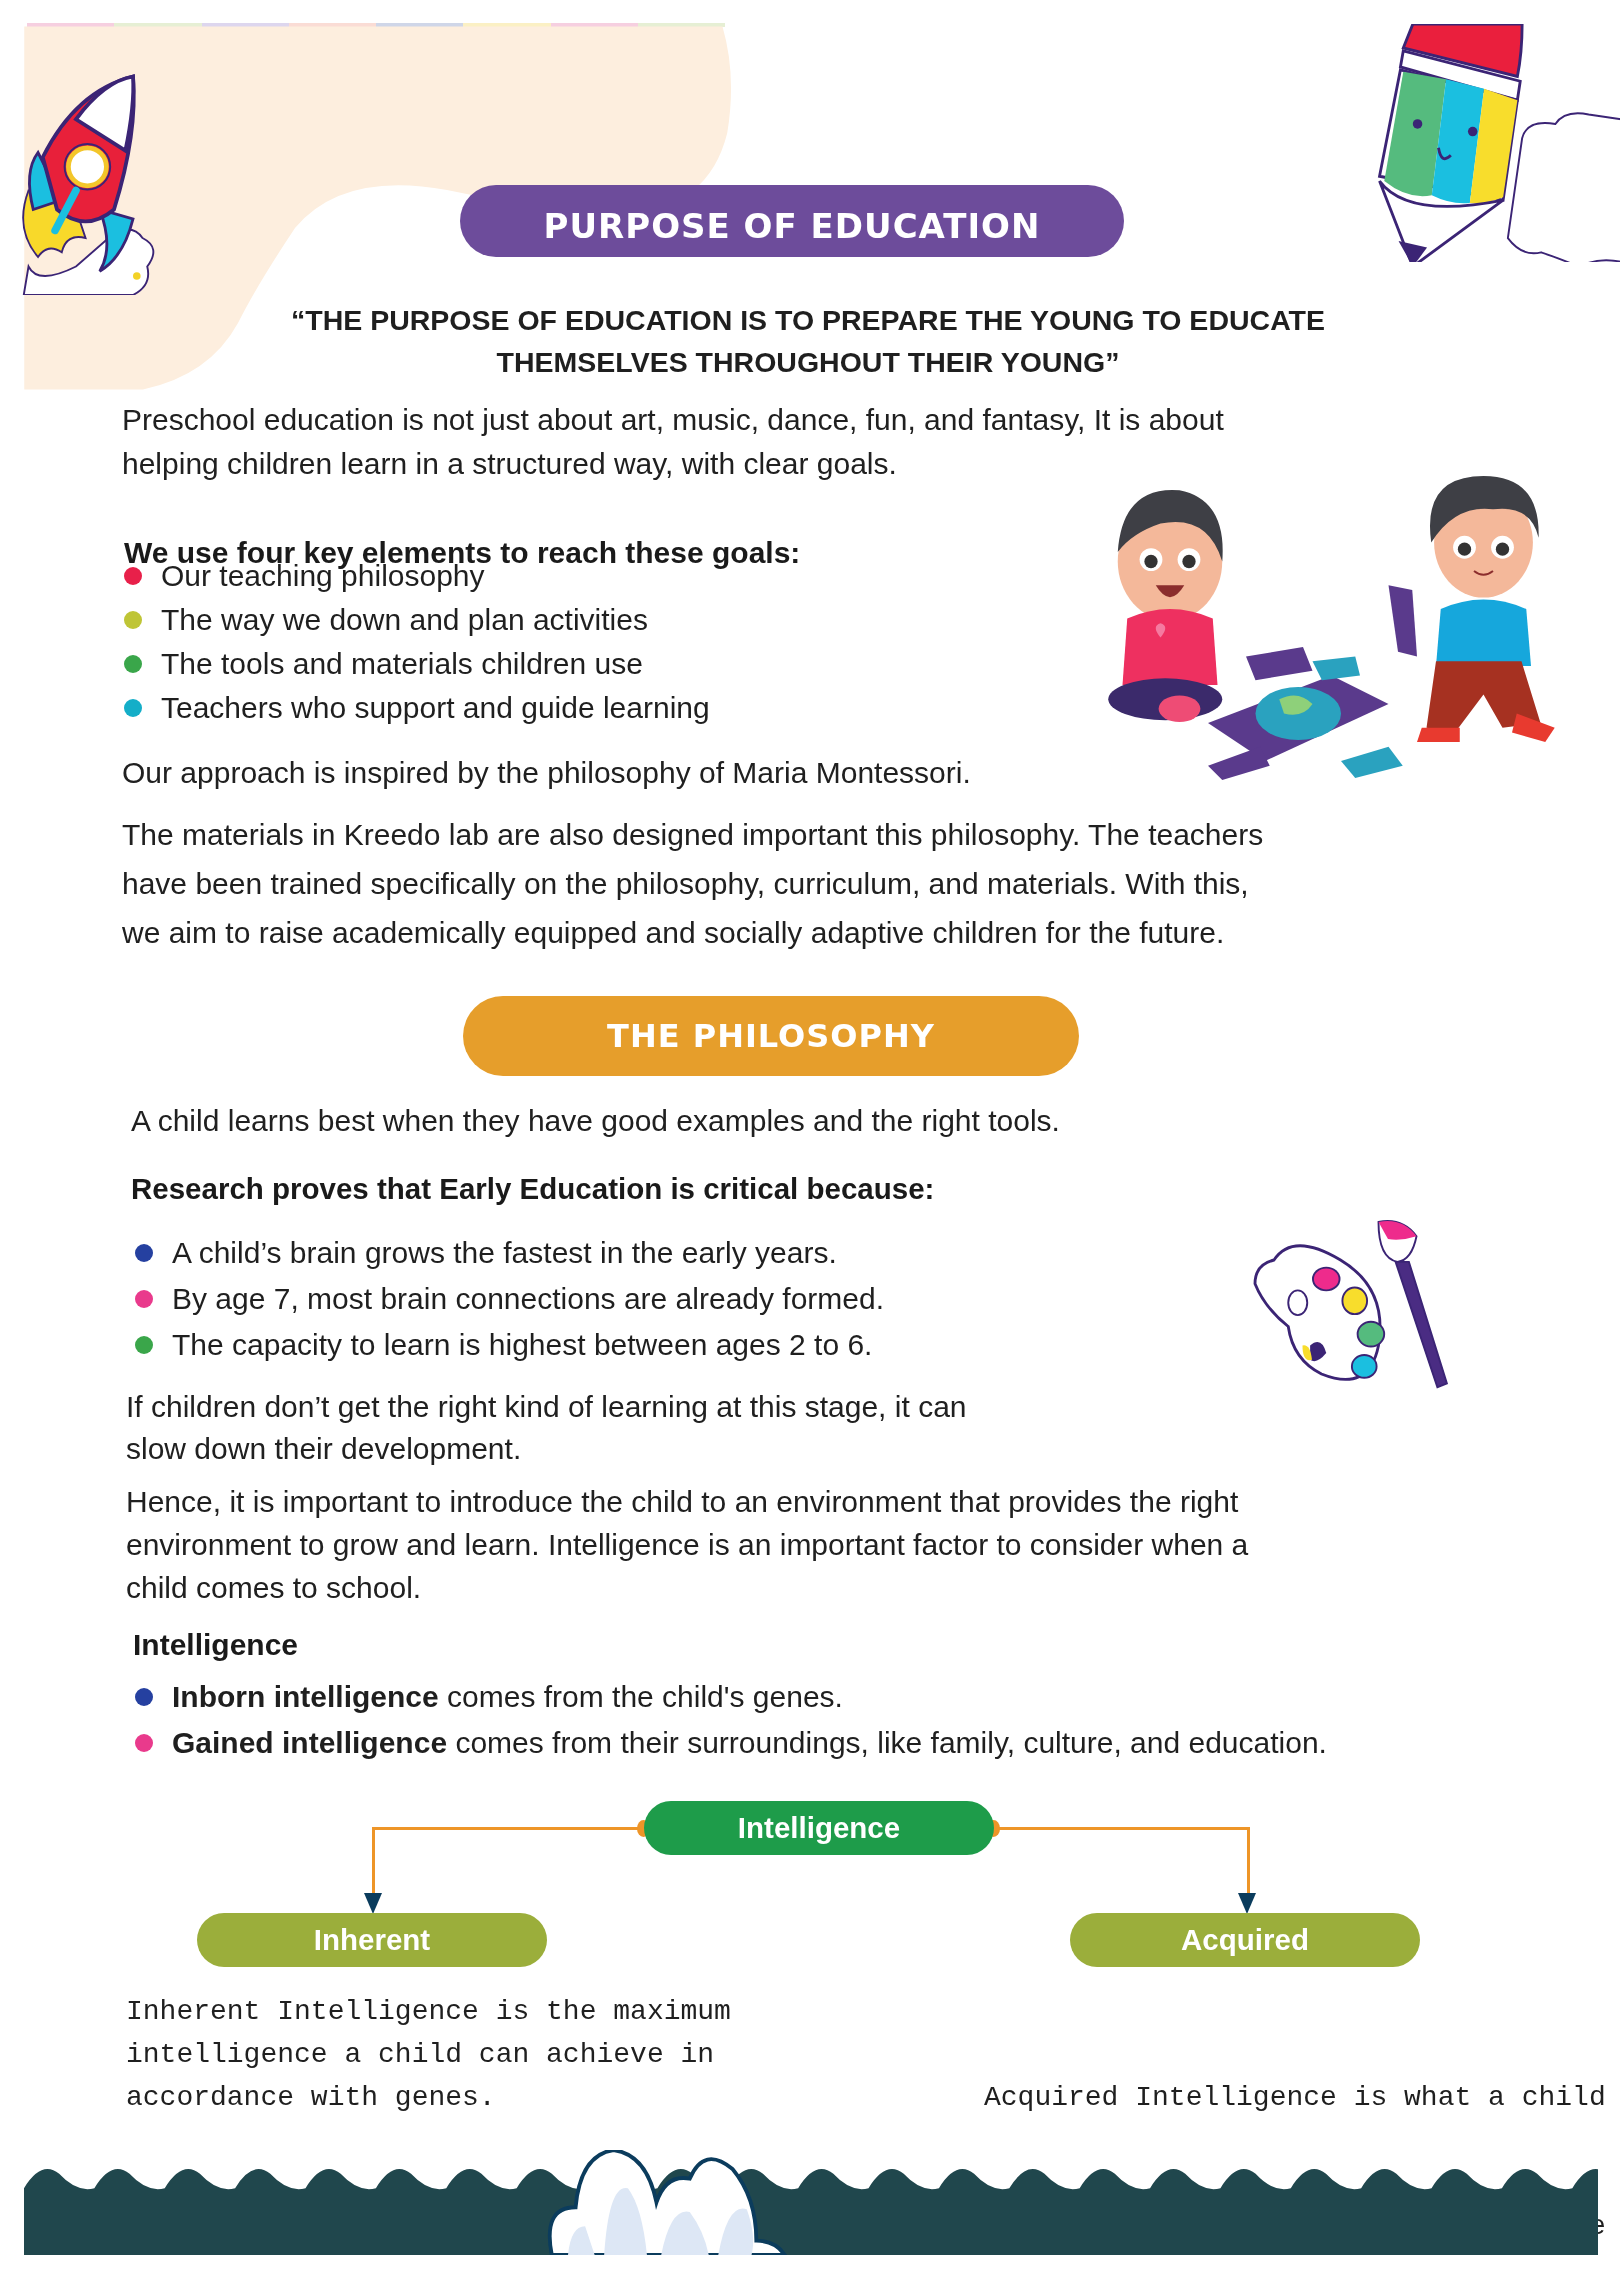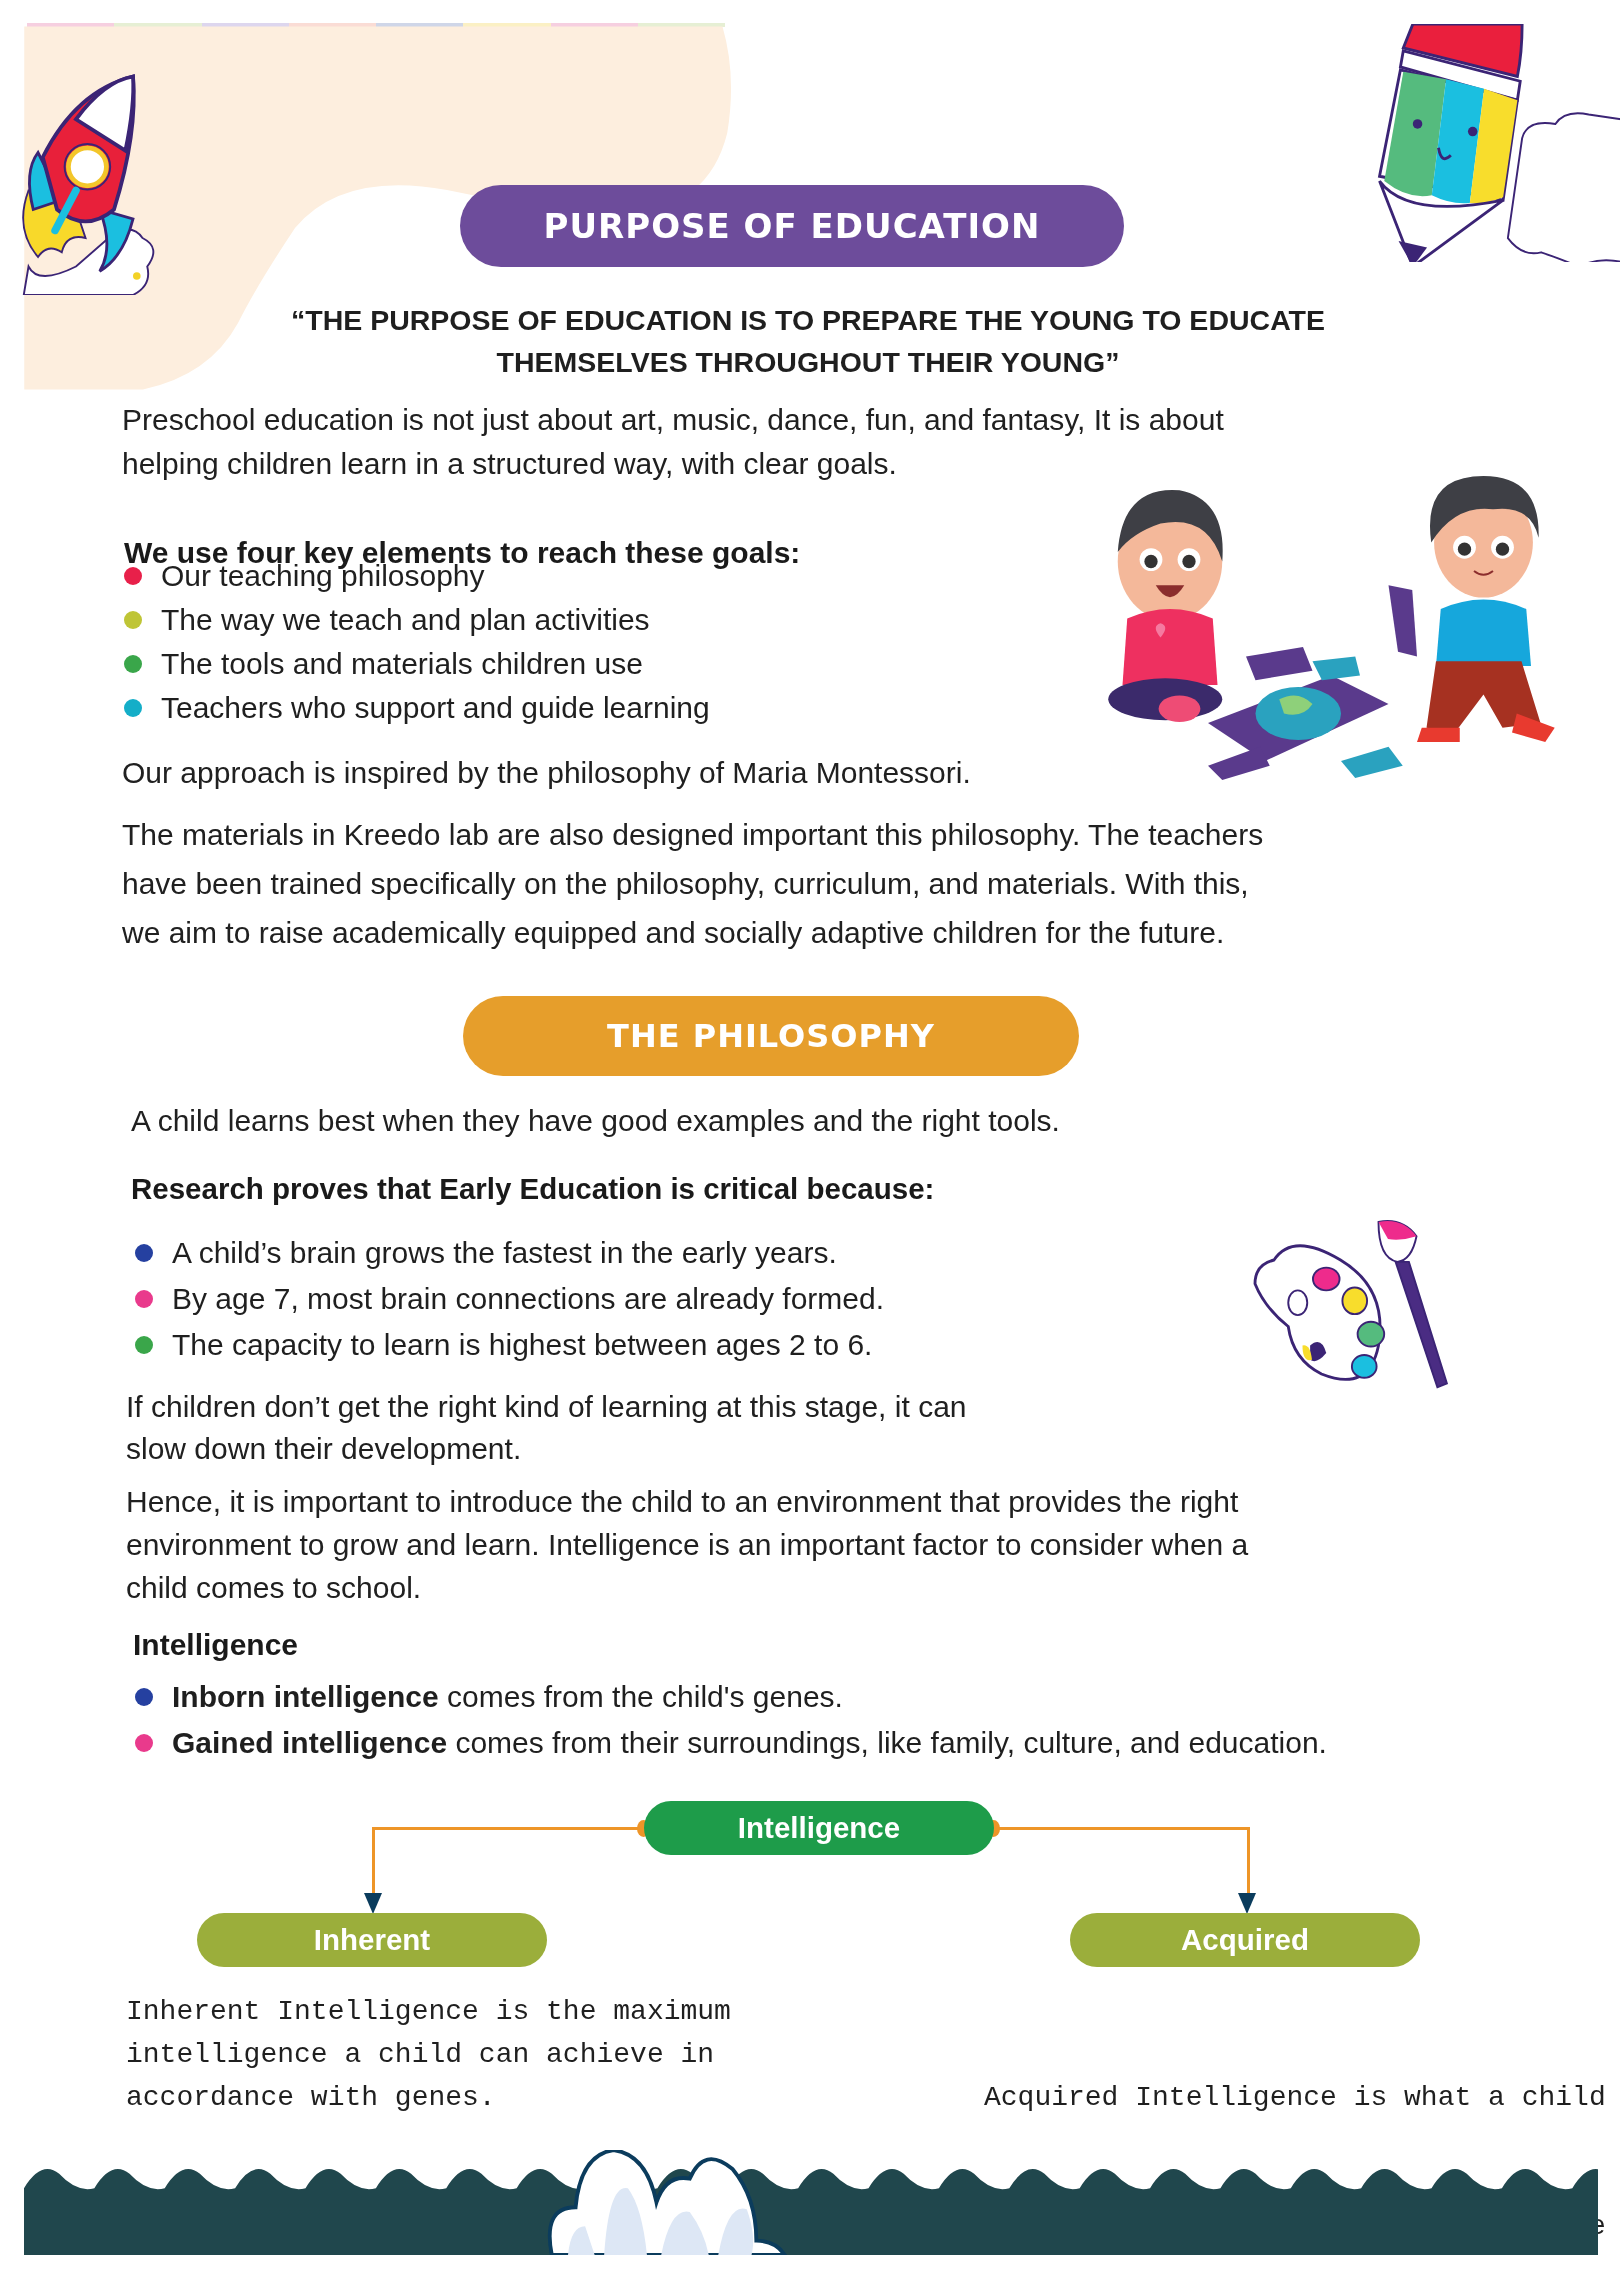--- a/index.html
+++ b/index.html
@@ -4,21 +4,21 @@
 <style>
   html, body { margin:0; padding:0; background:#ffffff; }
   body { width:1621px; height:2272px; position:relative; overflow:hidden;
          font-family:"Liberation Sans", sans-serif; color:#1f1f1f; }
   .abs { position:absolute; }
   .topstrip { left:27px; top:23px; width:698px; height:3.8px; display:flex; }
   .topstrip span { flex:1; height:3.8px; }
   .blob { left:0; top:0; width:761px; height:399px; }
   .banner { border-radius:42px; color:#fff; text-align:center;
             font-family:"DejaVu Sans", sans-serif; font-weight:bold; letter-spacing:1px; }
-  .banner-purple { left:460px; top:185px; width:664px; height:82px; line-height:82px; font-size:34px; }
+  .banner-purple { left:460px; top:185px; width:664px; height:72px; line-height:82px; font-size:34px; }
   .banner-orange { left:463px; top:996px; width:616px; height:80px; line-height:80px; font-size:32px; }
   .quote { left:171px; width:1274px; text-align:center; font-weight:bold; font-size:28.5px; line-height:42px; top:299px; }
   .p { left:122px; font-size:30px; line-height:44px; color:#202020; }
   .h { font-weight:bold; font-size:30px; color:#1a1a1a; }
   .li { display:flex; align-items:center; font-size:30px; height:44px; }
   .dot { width:18px; height:18px; border-radius:50%; margin-right:19px; flex:none; }
   .pill { border-radius:30px; color:#fff; text-align:center; font-weight:bold; font-size:29.5px; }
   .pill-green { left:644px; top:1801px; width:350px; height:54px; line-height:54px; }
   .pill-olive { top:1913px; width:350px; height:54px; line-height:54px; }
   .conn { background:#ee9528; }
@@ -85,21 +85,21 @@
 
 <div class="abs h" style="left:124px;top:536px">We use four key elements to reach these goals:</div>
 
 <div class="abs" style="left:124px;top:554px">
   <div class="li">
       <span class="dot" style="background:#e8204a"></span>
       <span>Our teaching philosophy</span>
     </div>
   <div class="li">
       <span class="dot" style="background:#bfc536"></span>
-      <span>The way we teach and plan activities</span>
+      <span>The way we down and plan activities</span>
     </div>
   <div class="li">
       <span class="dot" style="background:#3aa64a"></span>
       <span>The tools and materials children use</span>
     </div>
   <div class="li">
       <span class="dot" style="background:#14aec8"></span>
       <span>Teachers who support and guide learning</span>
     </div>
 </div>

